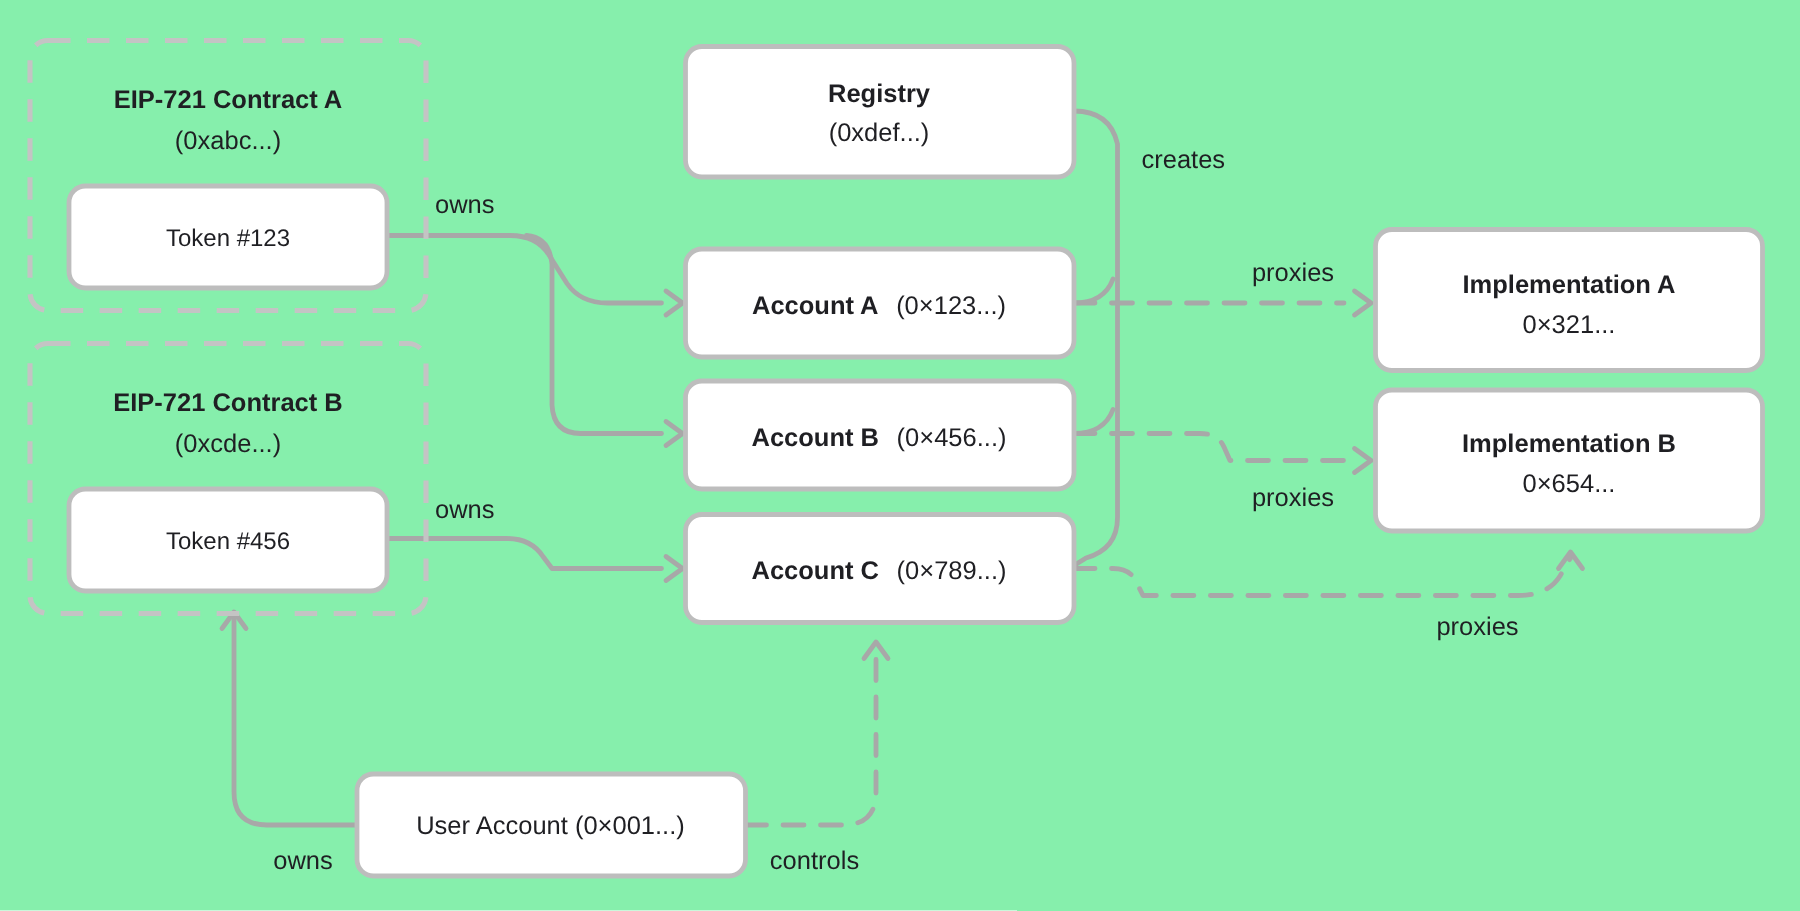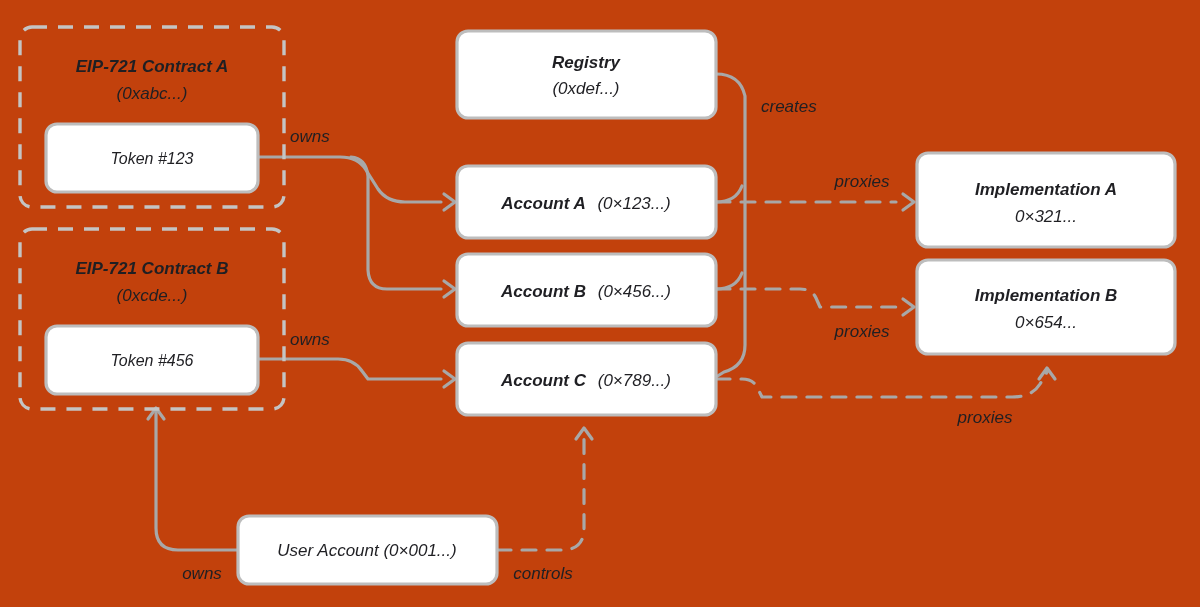--- a/index.html
+++ b/index.html
@@ -4,24 +4,23 @@
 <style>
   html, body {
     margin: 0;
     padding: 0;
     background: #ffffff;
   }
   #diagram-root {
     position: relative;
     width: 1200px;
     height: 607px;
-    background: #c2410c;
+    background: #86efac;
     font-family: "Liberation Sans", sans-serif;
     overflow: hidden;
-    font-style: italic;
   }
   svg.layer {
     position: absolute;
     top: 0;
     left: 0;
     width: 1200px;
     height: 607px;
   }
   .node-text-bold {
     font-weight: bold;

